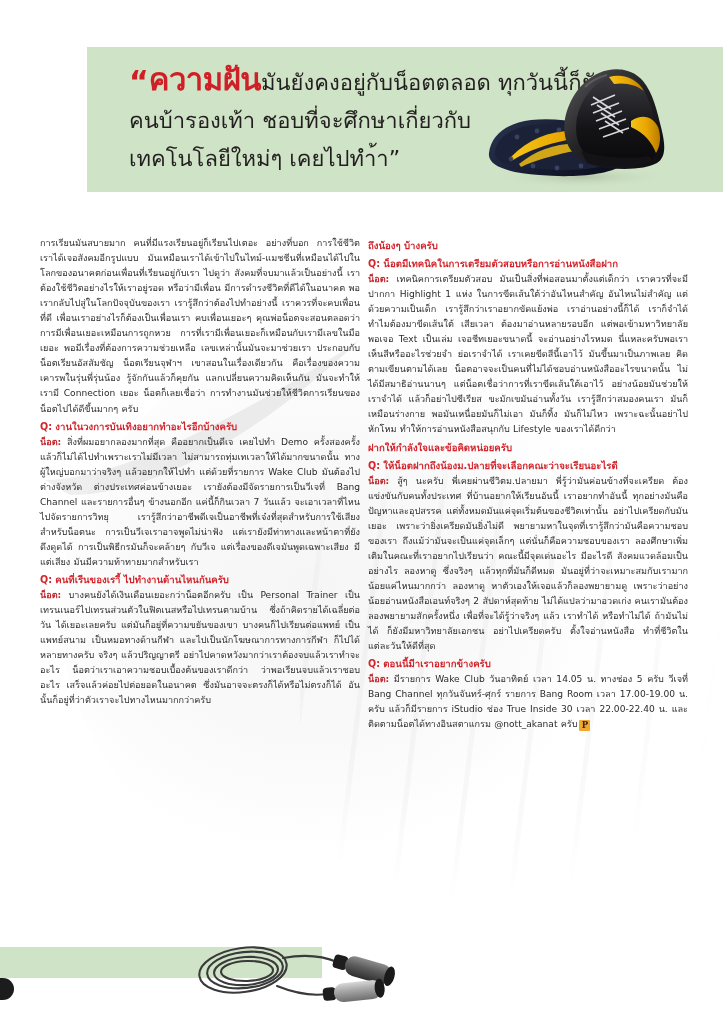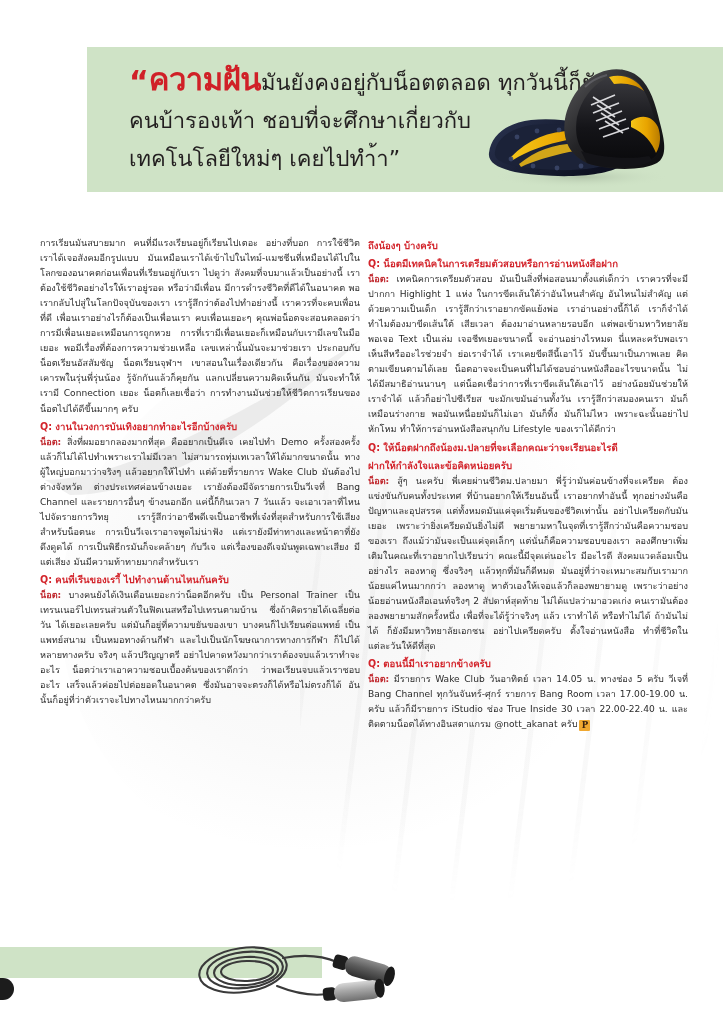--- a/index.html
+++ b/index.html
@@ -290,22 +290,22 @@
 
   </div>
 
   <div class="col col-right">
 
     <p class="q-heading">ถึงน้องๆ บ้างครับ</p>
     <p class="q-heading">Q: น็อตมีเทคนิคในการเตรียมตัวสอบหรือการอ่านหนังสือฝาก</p>
 
     <p class="body-text"><span class="speaker">น็อต:</span> <span>เทคนิคการเตรียมตัวสอบ มันเป็นสิ่งที่พ่อสอนมาตั้งแต่เด็กว่า เราควรที่จะมีปากกา Highlight 1 แห่ง ในการขีดเส้นใต้ว่าอันไหนสำคัญ อันไหนไม่สำคัญ แต่ด้วยความเป็นเด็ก เรารู้สึกว่าเราอยากขัดแย้งพ่อ เราอ่านอย่างนี้ก็ได้ เราก็จำได้ ทำไมต้องมาขีดเส้นใต้ เสียเวลา ต้องมาอ่านหลายรอบอีก แต่พอเข้ามหาวิทยาลัยพอเจอ Text เป็นเล่ม เจอชีทเยอะขนาดนี้ จะอ่านอย่างไรหมด นี่แหละครับพอเราเห็นสีหรืออะไรช่วยจำ ย่อเราจำได้ เราเคยขีดสีนี้เอาไว้ มันขึ้นมาเป็นภาพเลย คิดตามเขียนตามได้เลย น็อตอาจจะเป็นคนที่ไม่ได้ชอบอ่านหนังสืออะไรขนาดนั้น ไม่ได้มีสมาธิอ่านนานๆ แต่น็อตเชื่อว่าการที่เราขีดเส้นใต้เอาไว้ อย่างน้อยมันช่วยให้เราจำได้ แล้วก็อย่าไปซีเรียส ขะมักเขมันอ่านทั้งวัน เรารู้สึกว่าสมองคนเรา มันก็เหมือนร่างกาย พอมันเหนื่อยมันก็ไม่เอา มันก็ทิ้ง มันก็ไม่ไหว เพราะฉะนั้นอย่าไปหักโหม ทำให้การอ่านหนังสือสนุกกับ Lifestyle ของเราได้ดีกว่า</span></p>
 
+    <p class="q-heading">ฝากให้กำลังใจและข้อคิดหน่อยครับ</p>
     <p class="q-heading">Q: ให้น็อตฝากถึงน้องม.ปลายที่จะเลือกคณะว่าจะเรียนอะไรดี</p>
-    <p class="q-heading">ฝากให้กำลังใจและข้อคิดหน่อยครับ</p>
 
     <p class="body-text"><span class="speaker">น็อต:</span> <span>สู้ๆ นะครับ พี่เคยผ่านชีวิตม.ปลายมา พี่รู้ว่ามันค่อนข้างที่จะเครียด ต้องแข่งขันกับคนทั้งประเทศ ที่บ้านอยากให้เรียนอันนี้ เราอยากทำอันนี้ ทุกอย่างมันคือปัญหาและอุปสรรค แต่ทั้งหมดมันแค่จุดเริ่มต้นของชีวิตเท่านั้น อย่าไปเครียดกับมันเยอะ เพราะว่ายิ่งเครียดมันยิ่งไม่ดี พยายามหาในจุดที่เรารู้สึกว่ามันคือความชอบของเรา ถึงแม้ว่ามันจะเป็นแค่จุดเล็กๆ แต่นั่นก็คือความชอบของเรา ลองศึกษาเพิ่มเติมในคณะที่เราอยากไปเรียนว่า คณะนี้มีจุดเด่นอะไร มีอะไรดี สังคมแวดล้อมเป็นอย่างไร ลองหาดู ซึ่งจริงๆ แล้วทุกที่มันก็ดีหมด มันอยู่ที่ว่าจะเหมาะสมกับเรามากน้อยแค่ไหนมากกว่า ลองหาดู หาตัวเองให้เจอแล้วก็ลองพยายามดู เพราะว่าอย่างน้อยอ่านหนังสือเอนท์จริงๆ 2 สัปดาห์สุดท้าย ไม่ได้แปลว่ามาอวดเก่ง คนเรามันต้องลองพยายามสักครั้งหนึ่ง เพื่อที่จะได้รู้ว่าจริงๆ แล้ว เราทำได้ หรือทำไม่ได้ ถ้ามันไม่ได้ ก็ยังมีมหาวิทยาลัยเอกชน อย่าไปเครียดครับ ตั้งใจอ่านหนังสือ ทำที่ชีวิตในแต่ละวันให้ดีที่สุด</span></p>
 
     <p class="q-heading">Q: ตอนนี้มีาเราอยากข้างครับ</p>
 
     <p class="body-text"><span class="speaker">น็อต:</span> <span>มีรายการ Wake Club วันอาทิตย์ เวลา 14.05 น. ทางช่อง 5 ครับ วีเจที่ Bang Channel ทุกวันจันทร์-ศุกร์ รายการ Bang Room เวลา 17.00-19.00 น. ครับ แล้วก็มีรายการ iStudio ช่อง True Inside 30 เวลา 22.00-22.40 น. และติดตามน็อตได้ทางอินสตาแกรม @nott_akanat ครับ</span><span class="logo-badge">P</span></p>
 
   </div>
 </div>
 

